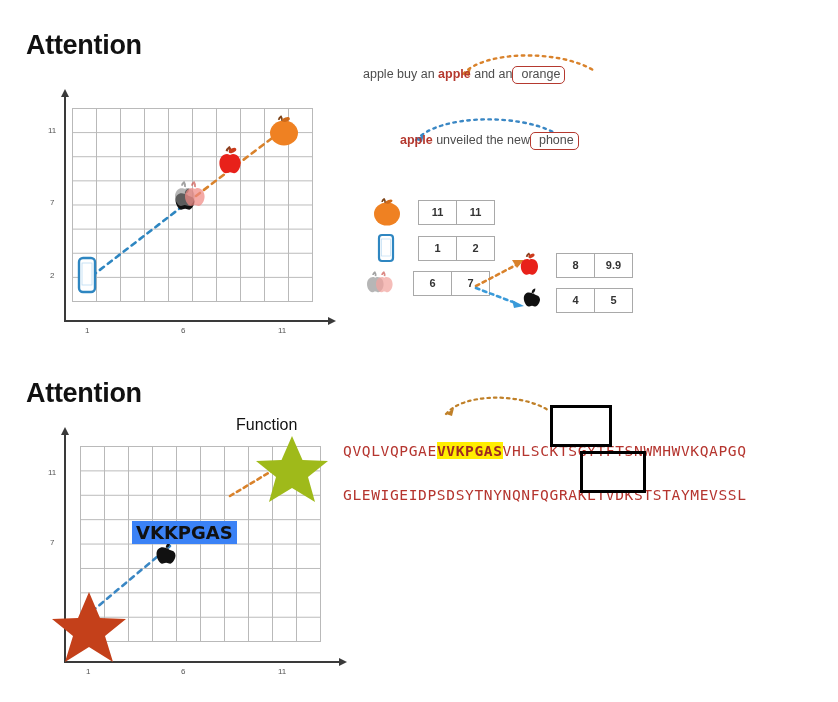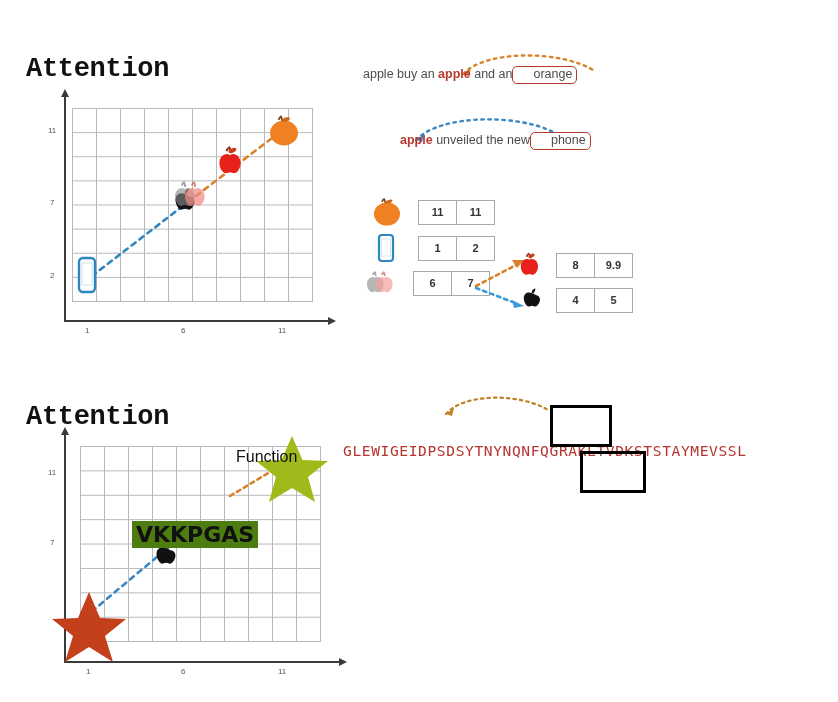--- a/index.html
+++ b/index.html
@@ -7,26 +7,25 @@
     width:838px;height:702px;
     background:#ffffff;
     font-family:"Liberation Sans", sans-serif;
     position:relative;
     overflow:hidden;
   }
   .panel{position:absolute;}
 
   
   .section-title{
-    font-family:Liberation Mono, monospace;
+    font-family:Liberation Sans, sans-serif;
     font-weight:bold;
     font-size:27px;
     color:#111111;
     letter-spacing:-0.3px;
-    margin-top:24px;
   }
 
   
   .chart{position:absolute;}
   .axis-v{position:absolute;background:#3a3a3a;width:2px;}
   .axis-h{position:absolute;background:#3a3a3a;height:2px;}
   .arrowhead-up{
     position:absolute;width:0;height:0;
     border-left:4px solid transparent;
     border-right:4px solid transparent;
@@ -60,21 +59,21 @@
     position:absolute;
     font-size:12.5px;
     color:#4d4d4d;
     font-family:"Liberation Sans",sans-serif;
     white-space:nowrap;
   }
   .word-red{color:#b5392f;font-weight:bold;}
   .boxed{
     border:1.6px solid #b5392f;
     border-radius:5px;
-    padding:1px 4px 2px 20px;
+    padding:1px 4px 2px 8px;
     color:#4d4d4d;
     display:inline-block;
     line-height:1.05;
   }
 
   
   .vecrow{position:absolute;display:flex;align-items:center;}
   .vtable{display:flex;border:1px solid #a9a9a9;background:#fff;}
   .vcell{
     width:37px;height:23px;
@@ -94,22 +93,22 @@
     color:#b5352f;
     line-height:22px;
     white-space:pre;
   }
   .seq .hl{background:#ffee00;font-weight:bold;color:#9e2a22;}
   .black-box{position:absolute;border:3px solid #000;background:transparent;}
 
   .vkkpgas-label{
     position:absolute;
     font-family:"DejaVu Sans","Liberation Sans",sans-serif;
-    font-weight:bold;font-size:22px;color:#111;
-    background:#4d7c0f;padding:1px 4px;
+    font-weight:bold;font-size:18px;color:#111;
+    background:#3b82f6;padding:1px 4px;
   }
   .func-label{
     position:absolute;
     font-size:16px;color:#111;
     font-family:"Liberation Sans",sans-serif;
   }
 </style>
 </head>
 <body>
 
@@ -289,27 +288,28 @@
   <svg class="overlay" style="left:112px;top:112px;" width="32" height="34">
     <path d="M16.5 8.5c-2.2 0-3.4-1.3-6-1.3-3 0-6 2.1-6 6.9 0 4.7 3.2 9.6 5.6 9.6 1.4 0 2.2-.9 4-.9s2.4.9 4 .9c2.5 0 5.4-4.7 5.4-8.1 0-3.1-2.2-4.4-2.6-4.6-1.6-.9-4.4-.9-4.4-2.5z" fill="#111111"></path>
     <path d="M16.9 6.6c1.3-1.6 1.1-3.9 1.1-3.9s-2.1.2-3.3 1.8c-1.1 1.5-.9 3.5-.9 3.5s2.1-.1 3.1-1.4z" fill="#111111"></path>
   </svg>
 
   <svg class="overlay" style="left:8px;top:160px;" width="82" height="76">
     <polygon points="41,4 52,30 78,31 57,48 65,74 41,59 17,74 25,48 4,31 30,30" fill="#c4401a"></polygon>
   </svg>
 </div>
 
-<div class="func-label" style="left:236px;top:448px;">Function</div>
+<div class="func-label" style="left:236px;top:416px;">Function</div>
 
 <div class="vkkpgas-label" style="left:132px;top:521px;">VKKPGAS</div>
 
 <svg class="overlay" style="left:440px;top:392px;" width="120" height="26">
   <path d="M6 22 C 22 2, 78 0, 108 18" fill="none" stroke="#c08028" stroke-width="2.2" stroke-dasharray="2.5,4" stroke-linecap="round"></path>
   <polygon points="6,22 14,16 12,24" fill="#c08028"></polygon>
 </svg>
 
 <div class="seq" style="left:343px;top:418px;">
+<div><span>QVQLVQPGAE</span><span class="hl">VVKPGAS</span><span>VHLSCKTSGYTFTSNWMHWVKQAPGQ</span></div>
 <div>GLEWIGEIDPSDSYTNYNQNFQGRAKLTVDKSTSTAYMEVSSL</div>
 </div>
 
 <div class="black-box" style="left:550px;top:405px;width:56px;height:36px;"></div>
 <div class="black-box" style="left:580px;top:451px;width:60px;height:36px;"></div>
 
 </body></html>

